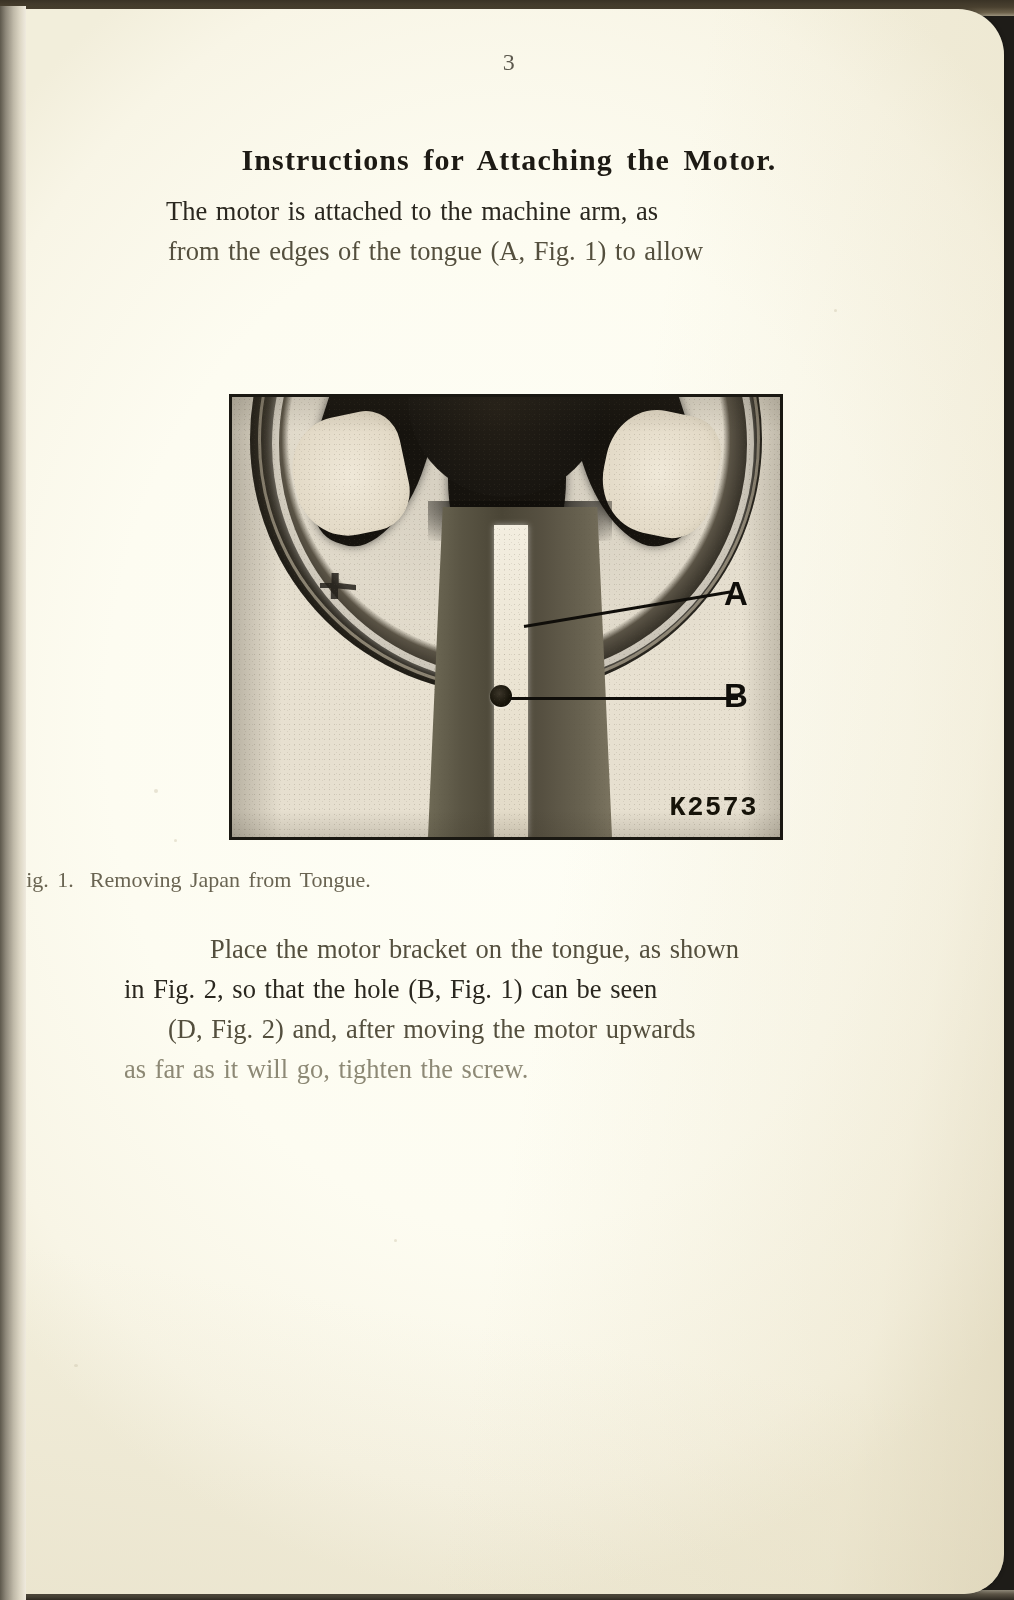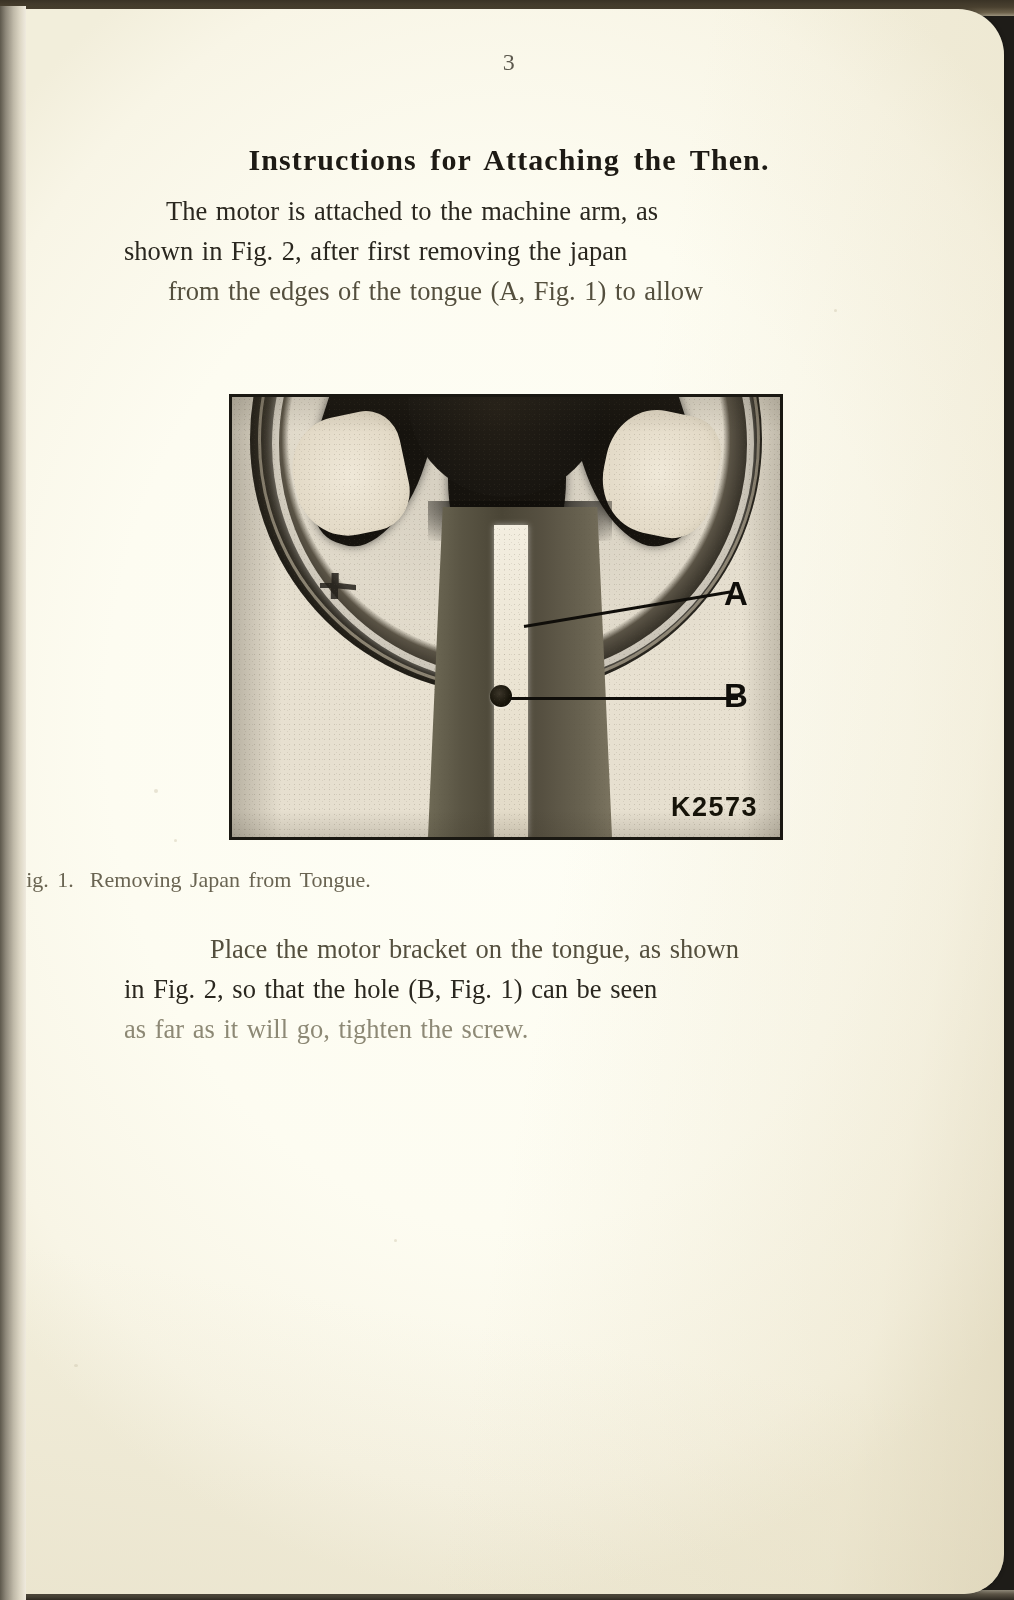--- a/index.html
+++ b/index.html
@@ -268,21 +268,21 @@
     font-weight: bold;
     color: #100e0a;
     letter-spacing: 0;
     z-index: 8;
   }
   .letter-a { left: 492px; top: 178px; }
   .letter-b { left: 492px; top: 280px; }
   .plate-no {
     position: absolute;
     right: 22px; bottom: 14px;
-    font-family: Liberation Sans, sans-serif;
+    font-family: Liberation Mono, monospace;
     font-size: 27px;
     font-weight: bold;
     letter-spacing: 1.5px;
     color: #161309;
     z-index: 8;
   }
   
   .photo-vignette {
     position: absolute; inset: 0;
     background:
@@ -318,25 +318,24 @@
     <div class="paper-speck" style="left:140px;top:780px;width:4px;height:4px;"></div>
     <div class="paper-speck" style="left:160px;top:830px;width:3px;height:3px;"></div>
     <div class="paper-speck" style="left:60px;top:1355px;width:4px;height:3px;"></div>
     <div class="paper-speck" style="left:820px;top:300px;width:3px;height:3px;"></div>
     <div class="paper-speck" style="left:380px;top:1230px;width:3px;height:3px;"></div>
 
     <div class="content">
 
       <div class="folio">3</div>
 
-      <h1 class="page-title">Instructions for Attaching the Then.</h1>
+      <h1 class="page-title">Instructions for Attaching the Motor.</h1>
 
       <div class="para" id="para-1">
         <span class="ln ink-90"><span class="indent"></span><span>The motor is attached to the machine arm, as</span></span>
-        <span class="ln ink-90">shown in Fig. 2, after first removing the japan</span>
         <span class="ln ink-70">from the edges of the tongue (A, Fig. 1) to allow</span>
       </div>
 
       <div id="figure">
         <div class="fig-frame">
           <div class="photo">
 
             <div class="wheel-outer"></div>
             <div class="ap-top aperture"></div>
             <div class="spoke spoke-l"></div>
@@ -367,20 +366,21 @@
         </div>
       </div>
 
       <div class="fig-caption">
         <span class="capnum">Fig. 1.</span><span>Removing Japan from Tongue.</span>
       </div>
 
       <div class="para" id="para-2">
         <span class="ln ink-70"><span class="indent"></span><span>Place the motor bracket on the tongue, as shown</span></span>
         <span class="ln ink-90">in Fig. 2, so that the hole (B, Fig. 1) can be seen</span>
+        <span class="ln ink-70">(D, Fig. 2) and, after moving the motor upwards</span>
         <span class="ln ink-40">as far as it will go, tighten the screw.</span>
       </div>
 
     </div>
   </div>
 
   <div class="left-shadow"></div>
 </div>
 
 </body></html>

